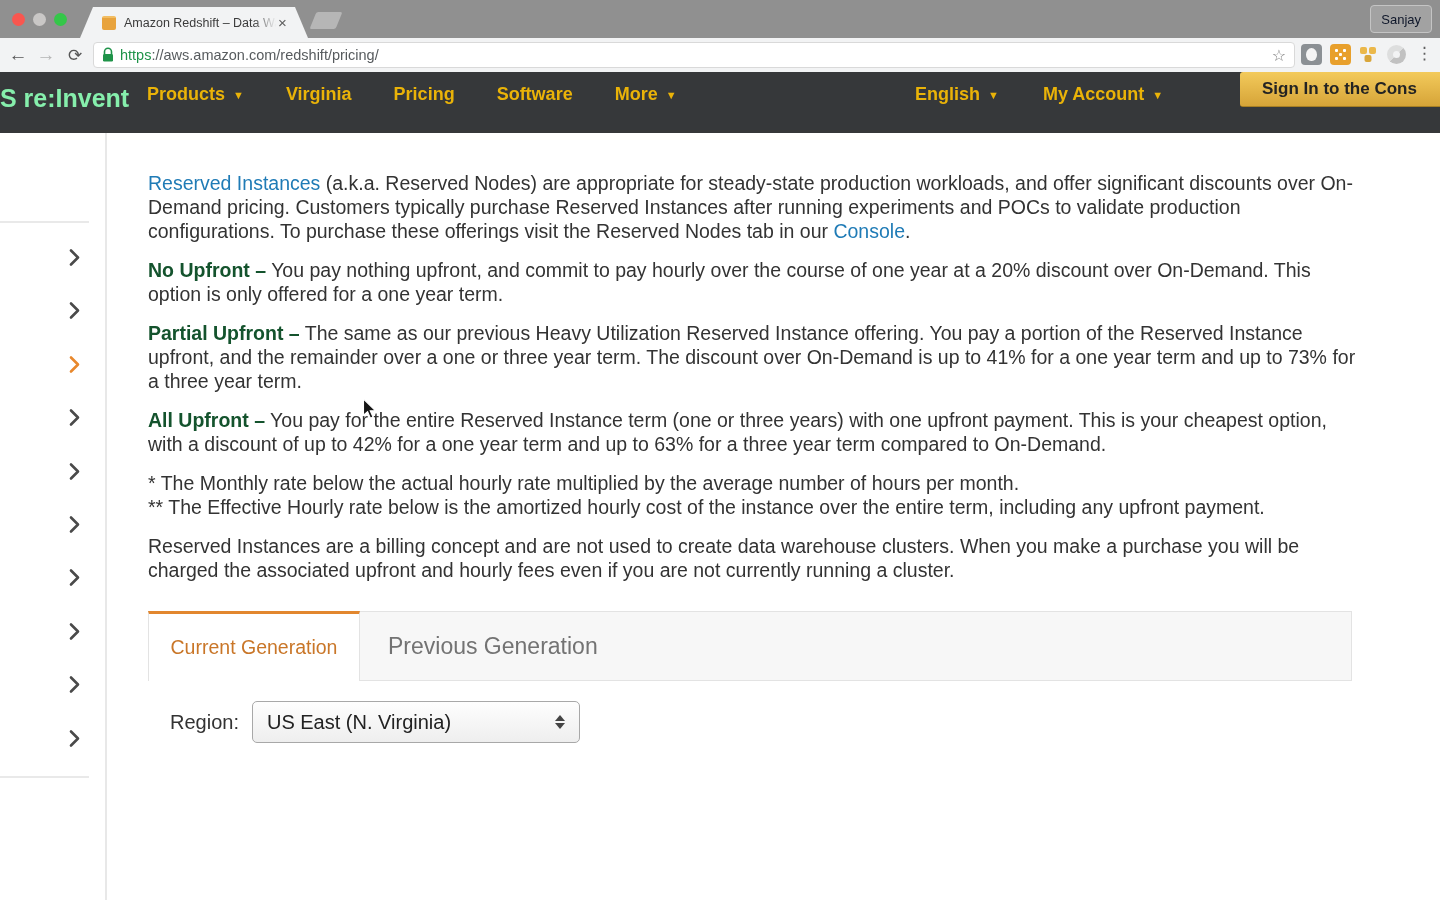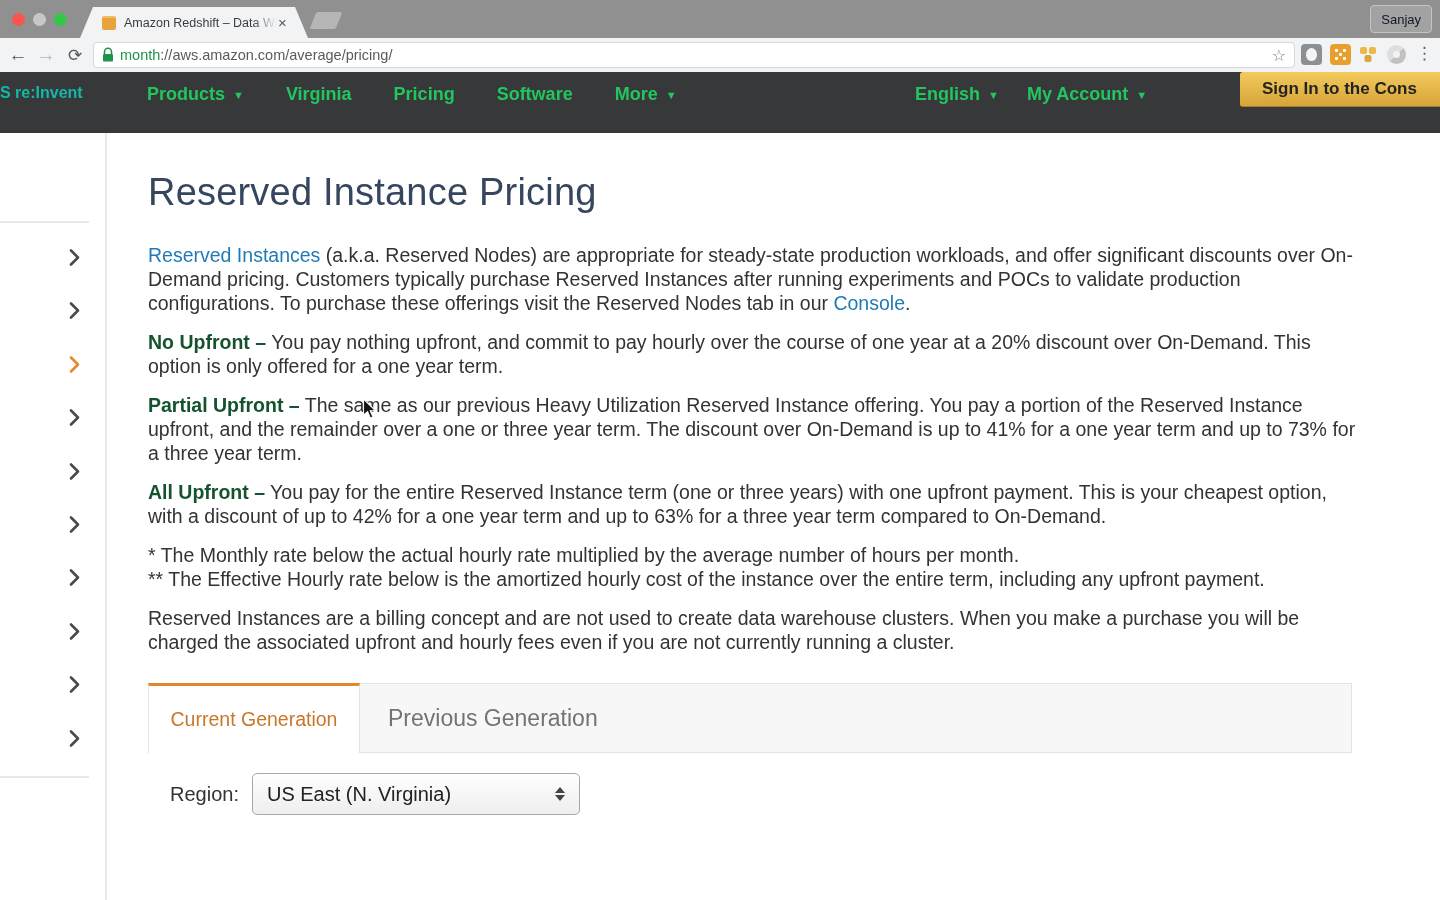--- a/index.html
+++ b/index.html
@@ -45,25 +45,25 @@
                        box-shadow:8px 0 0 #fff, 0 8px 0 #fff, 8px 8px 0 #fff, 4px 4px 0 #fff; }
   .ext-honey { left:1358px; background:transparent; }
   .ext-honey::after { content:""; position:absolute; left:2px; top:3px; width:7px; height:7px; background:#ebb javascript84a; background:#ebb84a; border-radius:2px;
                       box-shadow:9px 0 0 #ebb84a, 4.5px 8px 0 #d9a63a; }
   .ext-swirl { left:1387px; background:linear-gradient(135deg,#d9d9d9 50%,#b5b5b5 50%); border-radius:50%; opacity:.8; width:19px; height:19px; top:7px; }
   .ext-swirl::after { content:""; position:absolute; left:6px; top:6px; width:7px; height:7px; background:#f2f3f4; border-radius:50%; }
   .chrome-menu { position:absolute; left:1416px; top:5px; font-size:17px; color:#5f5f5f; letter-spacing:0; }
 
   
   .awsnav { position:absolute; left:0; top:72px; width:1440px; height:61px; background:#36383a; }
-  .aws-logo { position:absolute; left:0px; top:12px; font-size:16px; font-weight:bold; color:#14b8a6; white-space:nowrap; }
+  .aws-logo { position:absolute; left:0px; top:12px; font-size:25px; font-weight:bold; color:#86efac; white-space:nowrap; }
   .nav-items { position:absolute; left:147px; top:9px; display:flex; gap:42px; align-items:center; height:26px; }
-  .nav-link { color:#22c55e; font-size:18px; font-weight:bold; text-decoration:none; display:flex; align-items:center; gap:8px; white-space:nowrap; }
+  .nav-link { color:#eab308; font-size:18px; font-weight:bold; text-decoration:none; display:flex; align-items:center; gap:8px; white-space:nowrap; }
   .nav-caret { font-size:11px; position:relative; top:1px; }
-  .nav-right { position:absolute; left:915px; top:9px; display:flex; gap:28px; align-items:center; height:26px; }
+  .nav-right { position:absolute; left:915px; top:9px; display:flex; gap:44px; align-items:center; height:26px; }
   .signin-btn { position:absolute; left:1240px; top:0px; width:210px; height:35px;
                 background:linear-gradient(#f3ca5b,#d6a438); border-bottom:1px solid #a87f23;
                 border-radius:3px 0 0 3px; display:flex; align-items:center; padding-left:22px;
                 color:#232323; font-size:17px; font-weight:bold; white-space:nowrap; }
 
   
   .sidebar { position:absolute; left:0; top:133px; width:107px; bottom:0; background:#fff; border-right:2px solid #e8e8e8; }
   .sb-divider { position:absolute; left:0; width:89px; height:2px; background:#e9e9e9; }
   .sb-div-1 { top:88px; }
   .sb-div-2 { top:643px; }
@@ -125,22 +125,22 @@
   <span class="navbtn btn-fwd">→</span>
   <span class="navbtn btn-reload">⟳</span>
 
   <div class="urlbar">
     <span class="lock-icon">
       <svg width="12" height="16" viewBox="0 0 12 16">
           <path d="M2.5 7 V4.8 a3.5 3.5 0 0 1 7 0 V7" fill="none" stroke="#1f9349" stroke-width="1.6"></path>
           <rect x="1" y="7" width="10" height="7.5" rx="1.2" fill="#1f9349"></rect>
         </svg>
     </span>
-    <span class="url-scheme">month</span>
-    <span class="url-rest">://aws.amazon.com/average/pricing/</span>
+    <span class="url-scheme">https</span>
+    <span class="url-rest">://aws.amazon.com/redshift/pricing/</span>
     <span class="url-star">☆</span>
   </div>
 
   <span class="ext ext-ghost"></span>
   <span class="ext ext-orange"></span>
   <span class="ext ext-honey"></span>
   <span class="ext ext-swirl"></span>
   <span class="chrome-menu">⋮</span>
 </div>
 
@@ -212,21 +212,20 @@
       </svg></div>
     <div class="chev" style="top: 542px;"><svg width="13" height="19" viewBox="0 0 13 19">
         <polyline points="3,2.5 10,9.5 3,16.5" fill="none" stroke="currentColor" stroke-width="2.6" stroke-linecap="round" stroke-linejoin="round"></polyline>
       </svg></div>
     <div class="chev" style="top: 596px;"><svg width="13" height="19" viewBox="0 0 13 19">
         <polyline points="3,2.5 10,9.5 3,16.5" fill="none" stroke="currentColor" stroke-width="2.6" stroke-linecap="round" stroke-linejoin="round"></polyline>
       </svg></div>
   </div>
 
 <div class="main">
-  <h1 class="page-title">Reserved Instance Pricing</h1>
 
   <p class="para"><a class="txt-link">Reserved Instances</a><span> (a.k.a. Reserved Nodes) are appropriate for steady-state production workloads, and offer significant discounts over On-Demand pricing. Customers typically purchase Reserved Instances after running experiments and POCs to validate production configurations. To purchase these offerings visit the Reserved Nodes tab in our </span><a class="txt-link">Console</a><span>.</span></p>
 
   <p class="para"><b>No Upfront –</b><span> You pay nothing upfront, and commit to pay hourly over the course of one year at a 20% discount over On-Demand. This option is only offered for a one year term.</span></p>
 
   <p class="para"><b>Partial Upfront –</b><span> The same as our previous Heavy Utilization Reserved Instance offering. You pay a portion of the Reserved Instance upfront, and the remainder over a one or three year term. The discount over On-Demand is up to 41% for a one year term and up to 73% for a three year term.</span></p>
 
   <p class="para"><b>All Upfront –</b><span> You pay for the entire Reserved Instance term (one or three years) with one upfront payment. This is your cheapest option, with a discount of up to 42% for a one year term and up to 63% for a three year term compared to On-Demand.</span></p>
 
   <p class="para">

